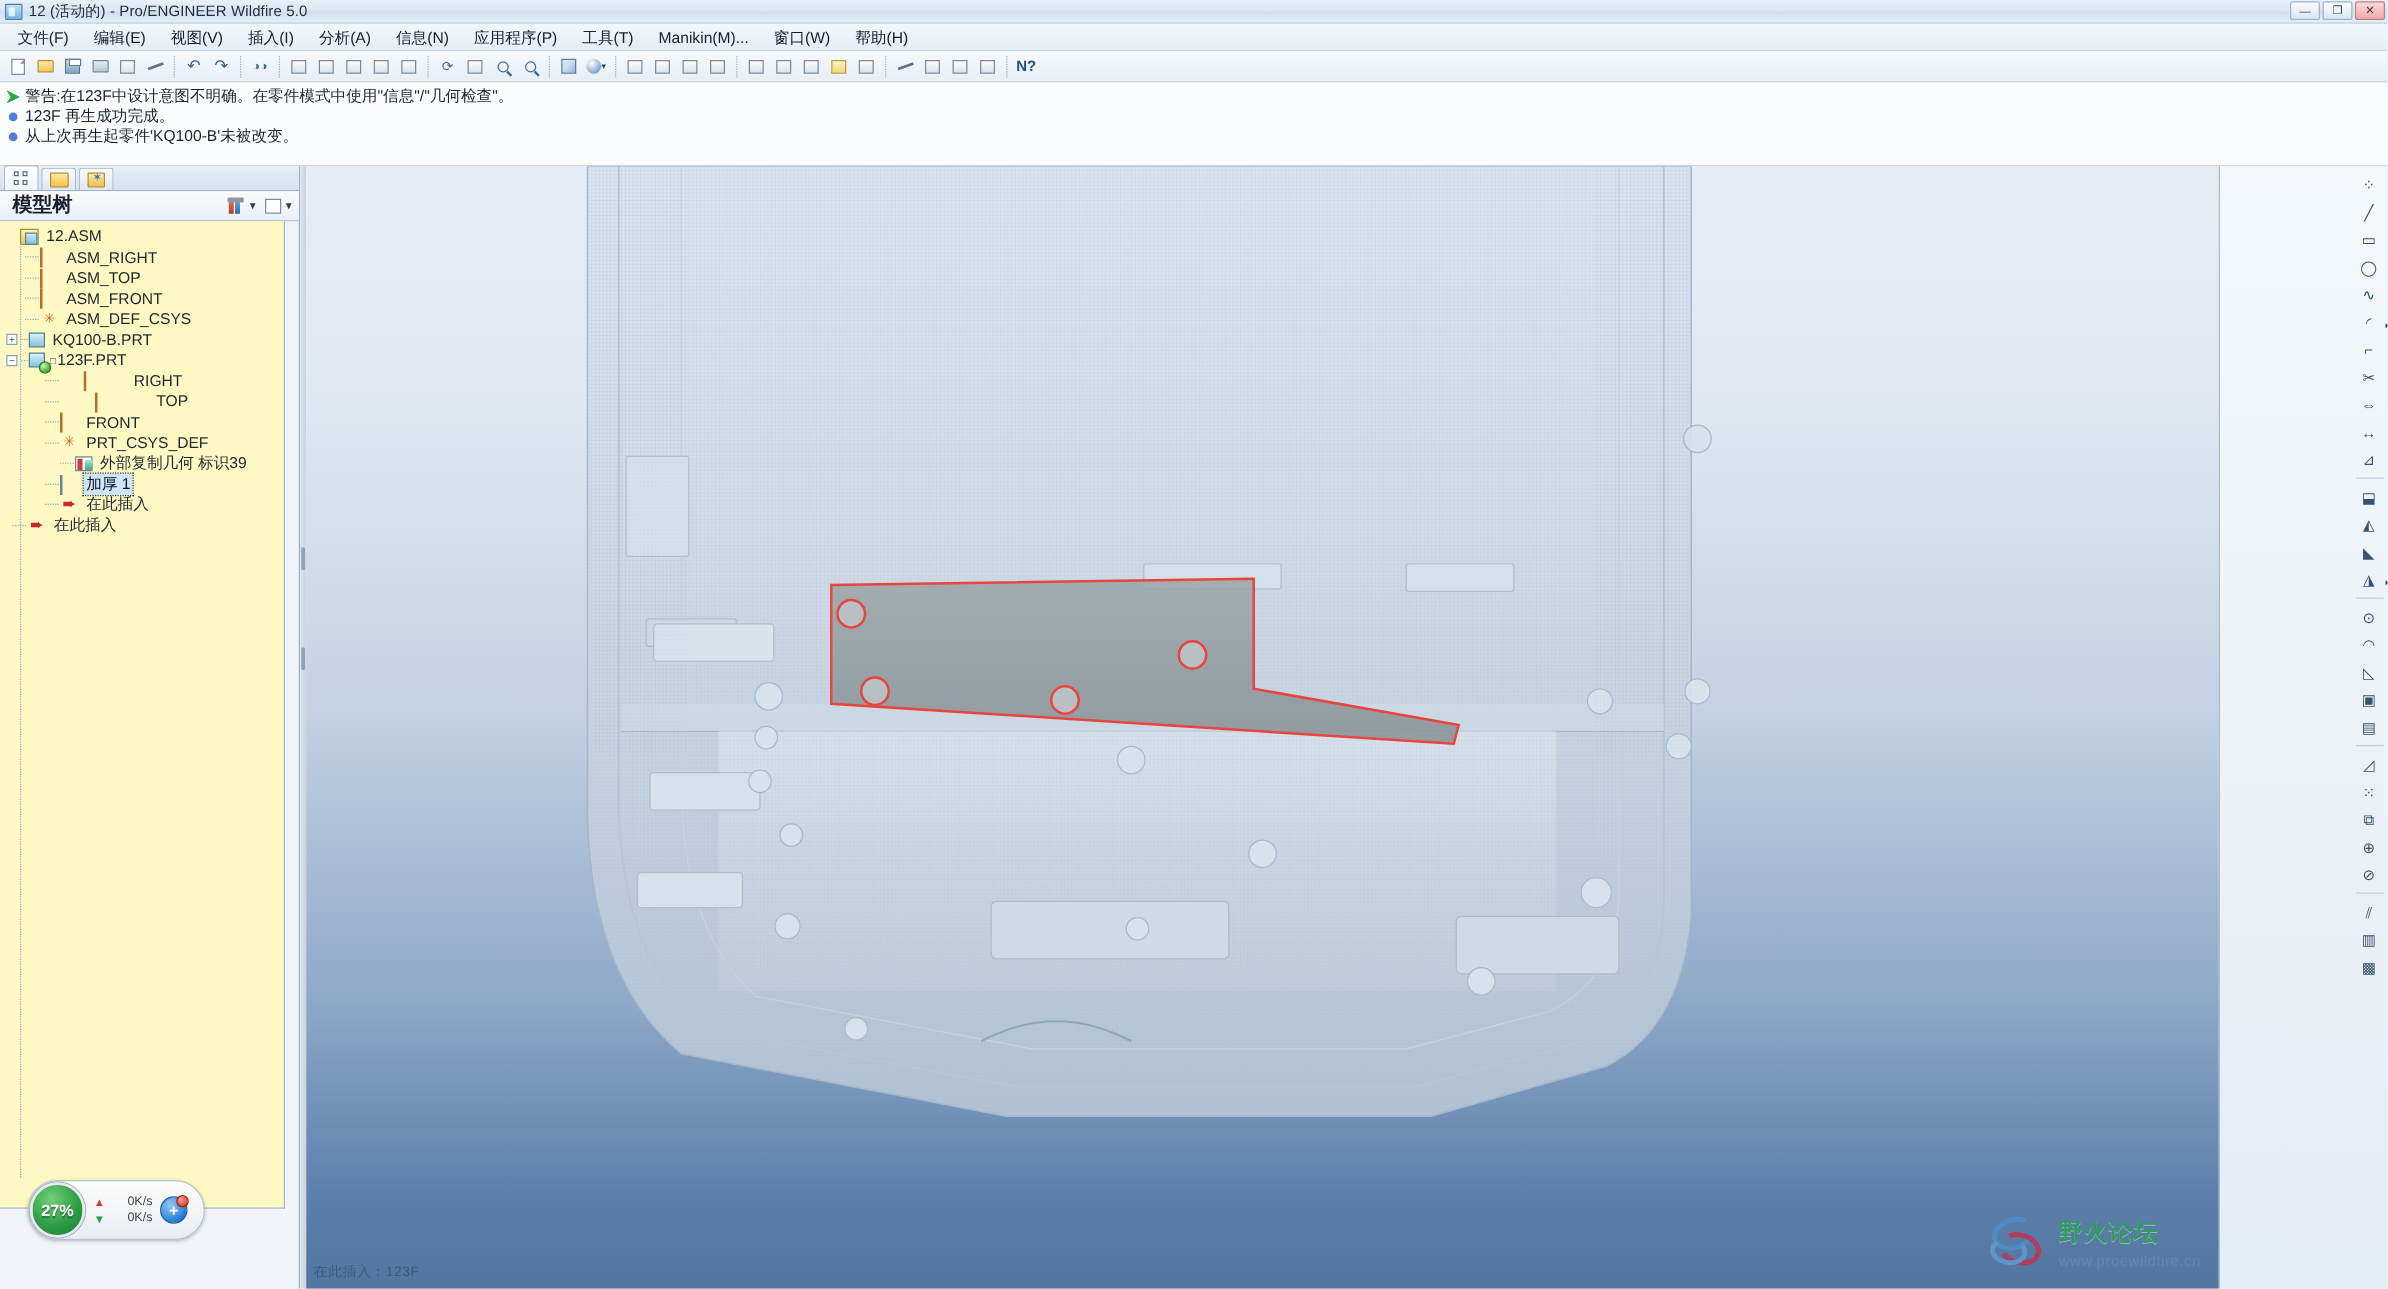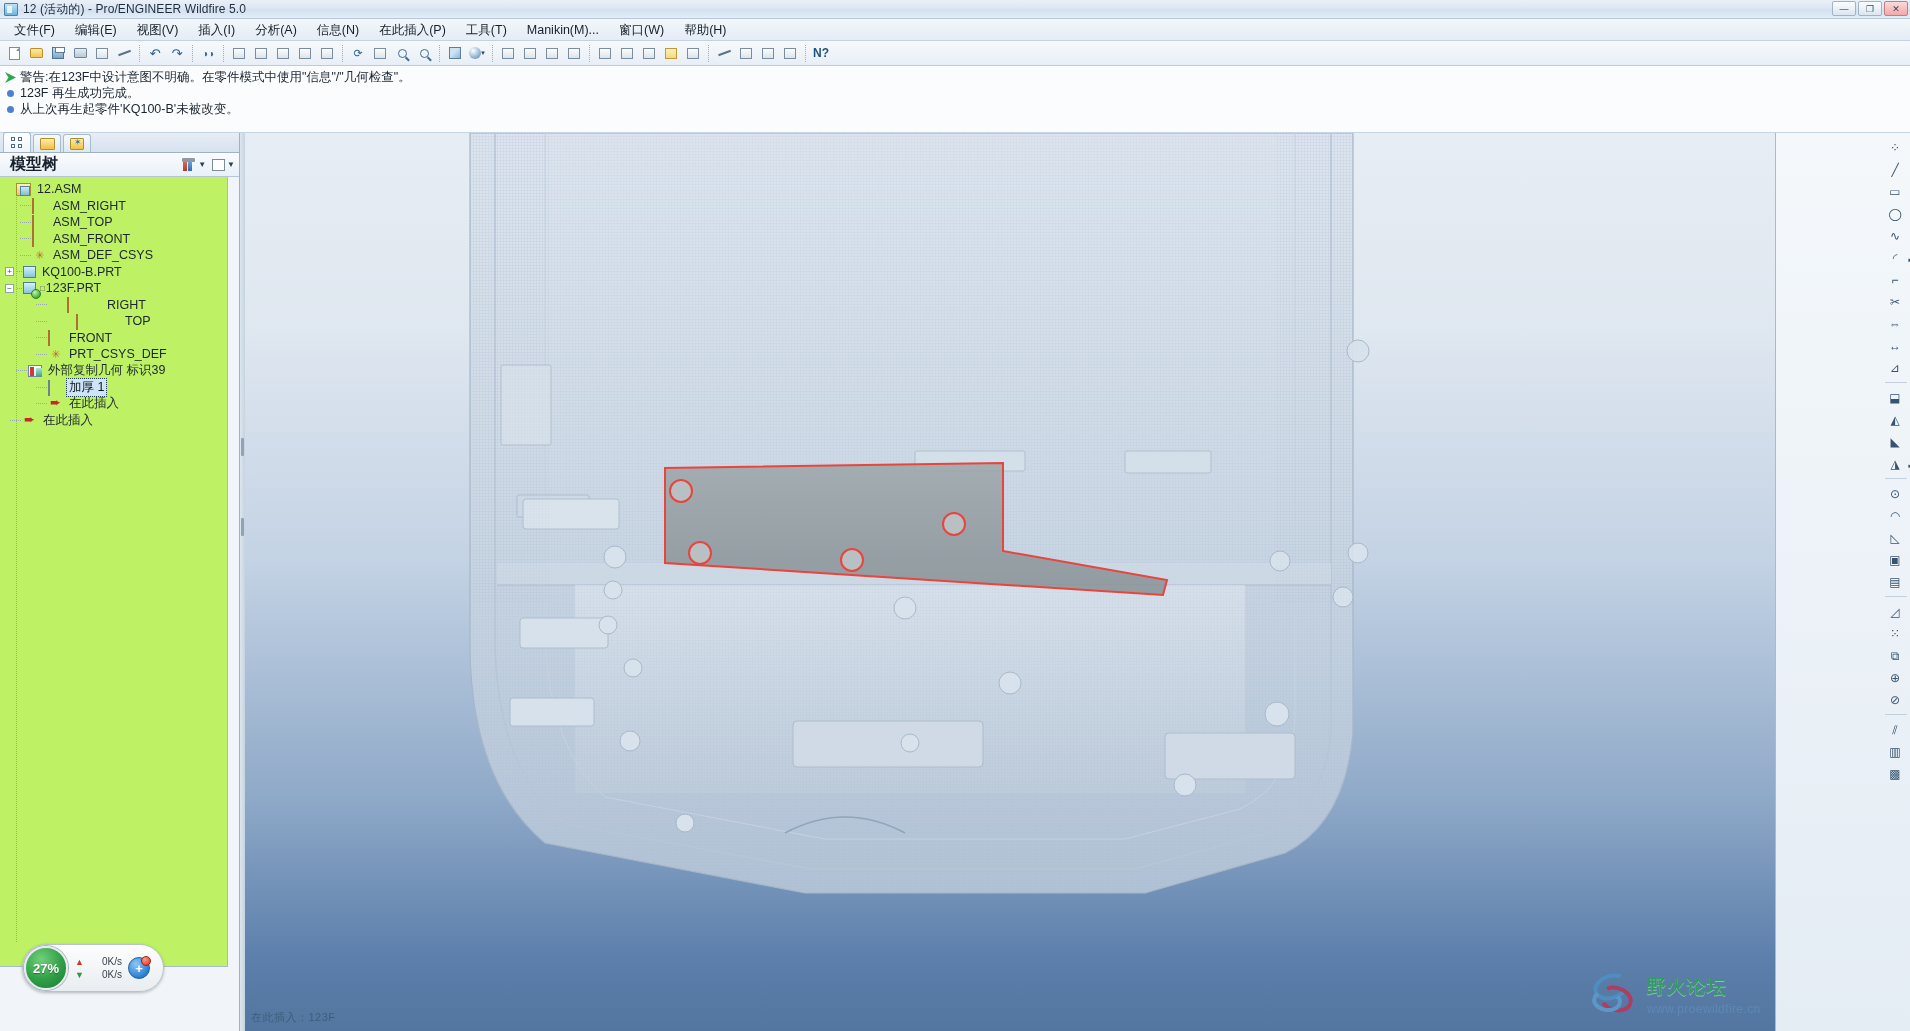--- a/index.html
+++ b/index.html
@@ -154,21 +154,21 @@
   .ic-settings{ width:14px;height:14px;position:relative;}
   .ic-settings i{position:absolute;}
   .ic-settings i:nth-child(1){left:1px;top:3px;width:4px;height:10px;background:linear-gradient(to bottom,#e86a4a,#b33c20);}
   .ic-settings i:nth-child(2){left:6px;top:3px;width:4px;height:10px;background:linear-gradient(to bottom,#6aa6e8,#2f6bb0);}
   .ic-settings i:nth-child(3){left:0px;top:0px;width:13px;height:4px;background:#8d9aa6;border-radius:1px;}
   .ic-list{ width:13px;height:12px;background:#fff;border:1px solid #7b8d9d;}
   .caret-down{ font-size:8px;color:#2b3f52;margin-left:2px; }
 
   .tree{
     position:absolute;left:0;top:44px;width:228px;height:790px;
-    background:#bef264;border:1px solid #a8bacd; border-top:none; border-left:none;
+    background:#fef9c3;border:1px solid #a8bacd; border-top:none; border-left:none;
     overflow:hidden; padding-top:4px;
   }
   .trow{ display:flex;align-items:center;height:16.5px;padding-left:2px;white-space:nowrap;font-size:12.5px;color:#1d2630;}
   .exp{
     width:9px;height:9px;border:1px solid #8aa4bb;background:#fff;
     font-size:8px;line-height:7px;text-align:center;color:#2b5278;margin-right:3px;flex:none;
   }
   .exp.none{ border:none;background:none; }
   .tline{ width:11px;flex:none;border-bottom:1px dotted #9aa8b5;height:1px;margin-right:1px;}
   .tico{ width:15px;height:13px;margin-right:4px;flex:none;position:relative; }
@@ -296,21 +296,21 @@
     </div>
   </div>
 
   <div class="menubar">
     <div class="menuitem">文件(F)</div>
     <div class="menuitem">编辑(E)</div>
     <div class="menuitem">视图(V)</div>
     <div class="menuitem">插入(I)</div>
     <div class="menuitem">分析(A)</div>
     <div class="menuitem">信息(N)</div>
-    <div class="menuitem">在此插入(P)</div>
+    <div class="menuitem">应用程序(P)</div>
     <div class="menuitem">工具(T)</div>
     <div class="menuitem">Manikin(M)...</div>
     <div class="menuitem">窗口(W)</div>
     <div class="menuitem">帮助(H)</div>
   </div>
 
   <div class="toolbar">
     <div class="tbtn">
         <div class="g-doc"></div>
       </div>
@@ -544,21 +544,21 @@
       <div class="trow" style="padding-left:36px;">
         <span class="tline"></span>
         <span class="tico"><span class="i-plane"></span></span>
         <span class="tlabel">FRONT</span>
       </div>
       <div class="trow" style="padding-left:36px;">
         <span class="tline"></span>
         <span class="tico i-csys">✳</span>
         <span class="tlabel">PRT_CSYS_DEF</span>
       </div>
-      <div class="trow" style="padding-left:16px;">
+      <div class="trow" style="padding-left:48px;">
         <span class="tline"></span>
         <span class="tico i-copy"></span>
         <span class="tlabel">外部复制几何 标识39</span>
       </div>
       <div class="trow" style="padding-left:36px;">
         <span class="tline"></span>
         <span class="tico"><span class="i-thick"></span></span>
         <span class="tlabel selected">加厚 1</span>
       </div>
       <div class="trow" style="padding-left:36px;">

